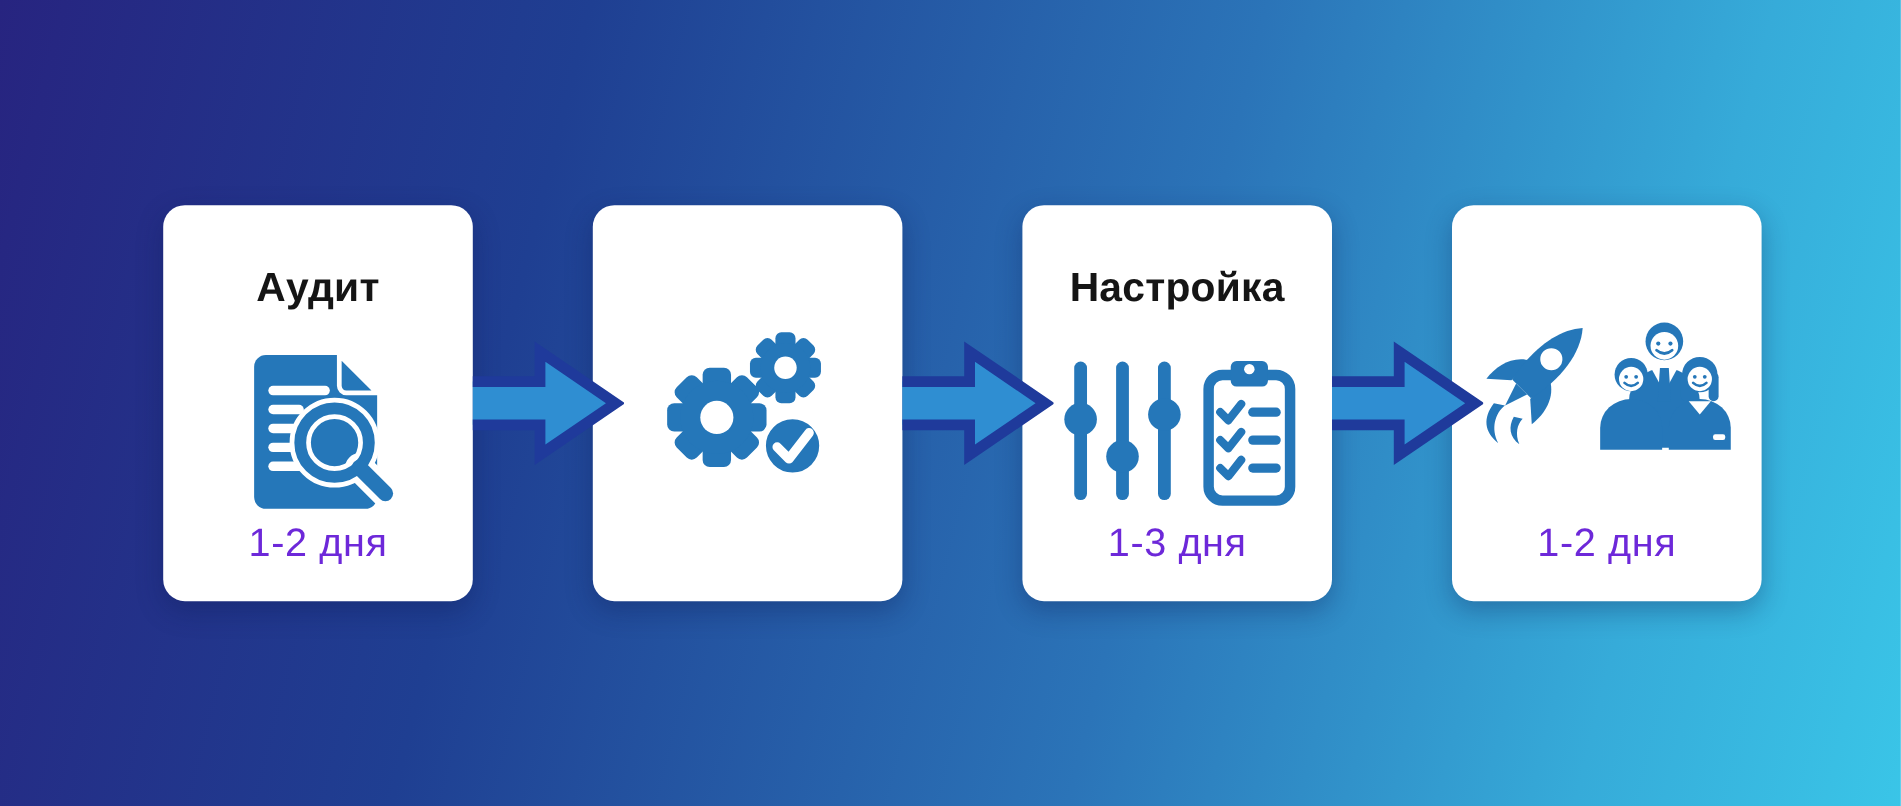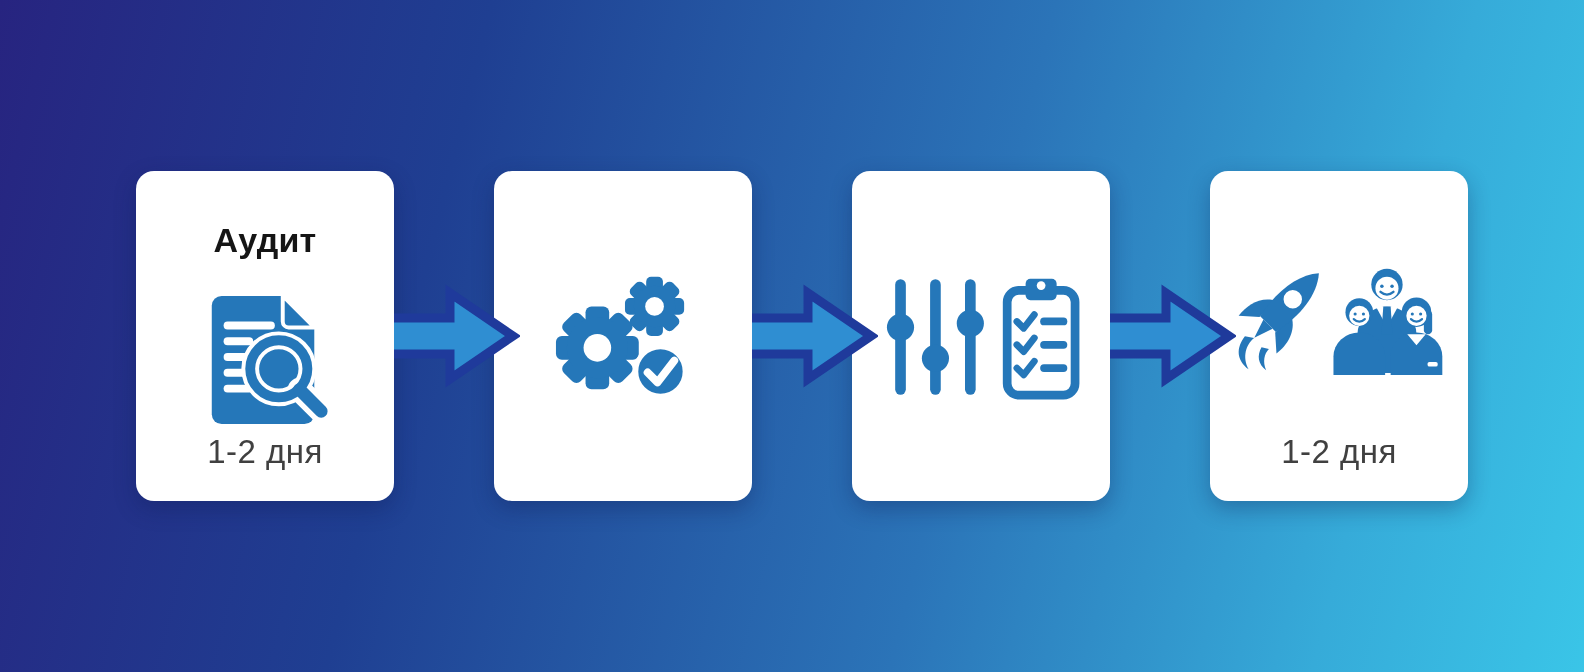--- a/index.html
+++ b/index.html
@@ -17,21 +17,21 @@
     display:flex;flex-direction:column;box-sizing:border-box;
     padding:24px 22px 22px;position:relative;z-index:1;
   }
   .card-title{
     min-height:90px;display:flex;align-items:center;justify-content:center;
     text-align:center;font-size:34px;font-weight:700;color:#151515;
     line-height:1.2;letter-spacing:.2px;
   }
   .card-icon{flex:1;display:flex;align-items:center;justify-content:center;}
   .card-duration{
-    text-align:center;font-size:33px;font-weight:400;color:#404040;
+    text-align:center;font-size:33px;font-weight:400;color:#6d28d9;
     padding-bottom:8px;letter-spacing:.5px;
   }
   .arrow-slot{width:100px;height:330px;position:relative;flex:0 0 auto;}
   .arrow-slot svg{position:absolute;left:0;top:50%;transform:translateY(-50%);z-index:5;}
 </style>
 </head>
 <body>
 
 <div class="canvas">
   <div class="flow">
@@ -87,20 +87,21 @@
       </div>
     </div>
 
     <div class="arrow-slot">
       <svg width="126" height="104" viewBox="0 0 126 104">
         <polygon points="-12,34 56,34 56,9 119,52 56,95 56,70 -12,70" fill="#2f8ed2" stroke="#1f3a9b" stroke-width="9" stroke-linejoin="miter"></polygon>
       </svg>
     </div>
 
     <div class="card">
+      <div class="card-title">Настройка</div>
       <div class="card-icon">
         <svg width="200" height="128" viewBox="0 0 206 132">
           <g stroke="#2577b9" stroke-width="11" stroke-linecap="round">
             <line x1="20" y1="12" x2="20" y2="120"></line>
             <line x1="56" y1="12" x2="56" y2="120"></line>
             <line x1="92" y1="12" x2="92" y2="120"></line>
           </g>
           <g fill="#2577b9">
             <circle cx="20" cy="56" r="14"></circle>
             <circle cx="56" cy="88" r="14"></circle>
@@ -114,20 +115,21 @@
             <polyline points="140,74 147,81 158,67"></polyline>
             <polyline points="140,98 147,105 158,91"></polyline>
           </g>
           <g fill="#2577b9">
             <rect x="164" y="46" width="28" height="8" rx="4"></rect>
             <rect x="164" y="70" width="28" height="8" rx="4"></rect>
             <rect x="164" y="94" width="28" height="8" rx="4"></rect>
           </g>
         </svg>
       </div>
+      <div class="card-duration">1-3 дня</div>
     </div>
 
     <div class="arrow-slot">
       <svg width="126" height="104" viewBox="0 0 126 104">
         <polygon points="-12,34 56,34 56,9 119,52 56,95 56,70 -12,70" fill="#2f8ed2" stroke="#1f3a9b" stroke-width="9" stroke-linejoin="miter"></polygon>
       </svg>
     </div>
 
     <div class="card">
       <div class="card-icon">

